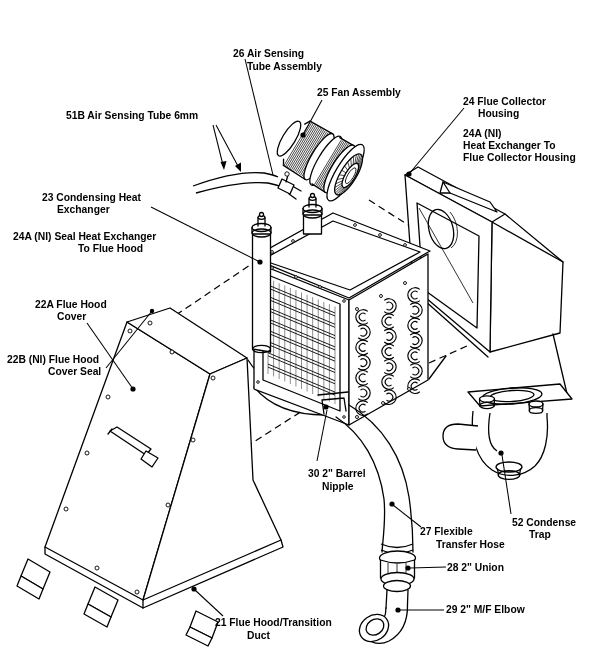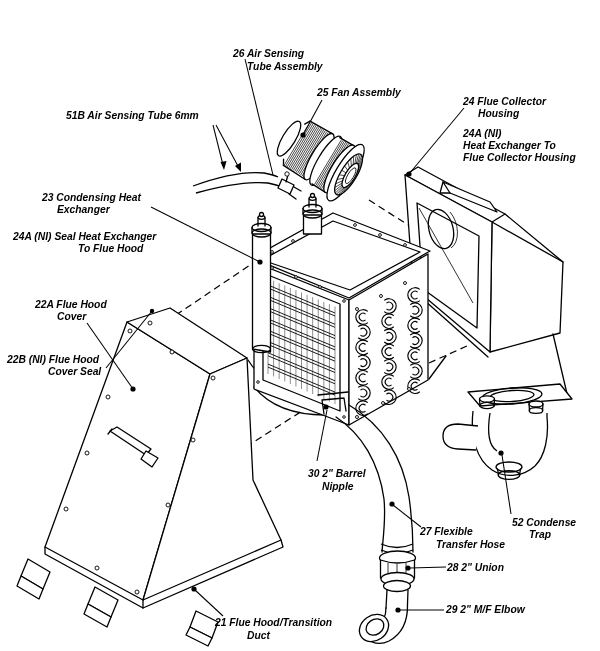--- a/index.html
+++ b/index.html
@@ -1,16 +1,16 @@
 <!DOCTYPE html>
 <html><head>
 <meta charset="utf-8">
 <style>
   html,body{margin:0;padding:0;background:#fff;}
-  #stage{width:600px;height:651px;position:relative;background:#fff;overflow:hidden;font-style:italic;}
+  #stage{width:600px;height:651px;position:relative;background:#fff;overflow:hidden;}
   svg{display:block;}
   .ol{fill:#fff;stroke:#000;stroke-width:1.3;stroke-linejoin:round;}
   .ln{fill:none;stroke:#000;stroke-width:1.3;stroke-linecap:round;stroke-linejoin:round;}
   .thin{fill:none;stroke:#000;stroke-width:0.8;}
   .thin2{fill:none;stroke:#000;stroke-width:1.3;}
   .leader{fill:none;stroke:#000;stroke-width:1.05;}
   .dash{fill:none;stroke:#000;stroke-width:1.2;stroke-dasharray:7 4.5;}
   .dot{fill:#000;stroke:none;}
   .hole{fill:#fff;stroke:#000;stroke-width:0.9;}
   .g{stroke:#333;stroke-width:0.55;}

